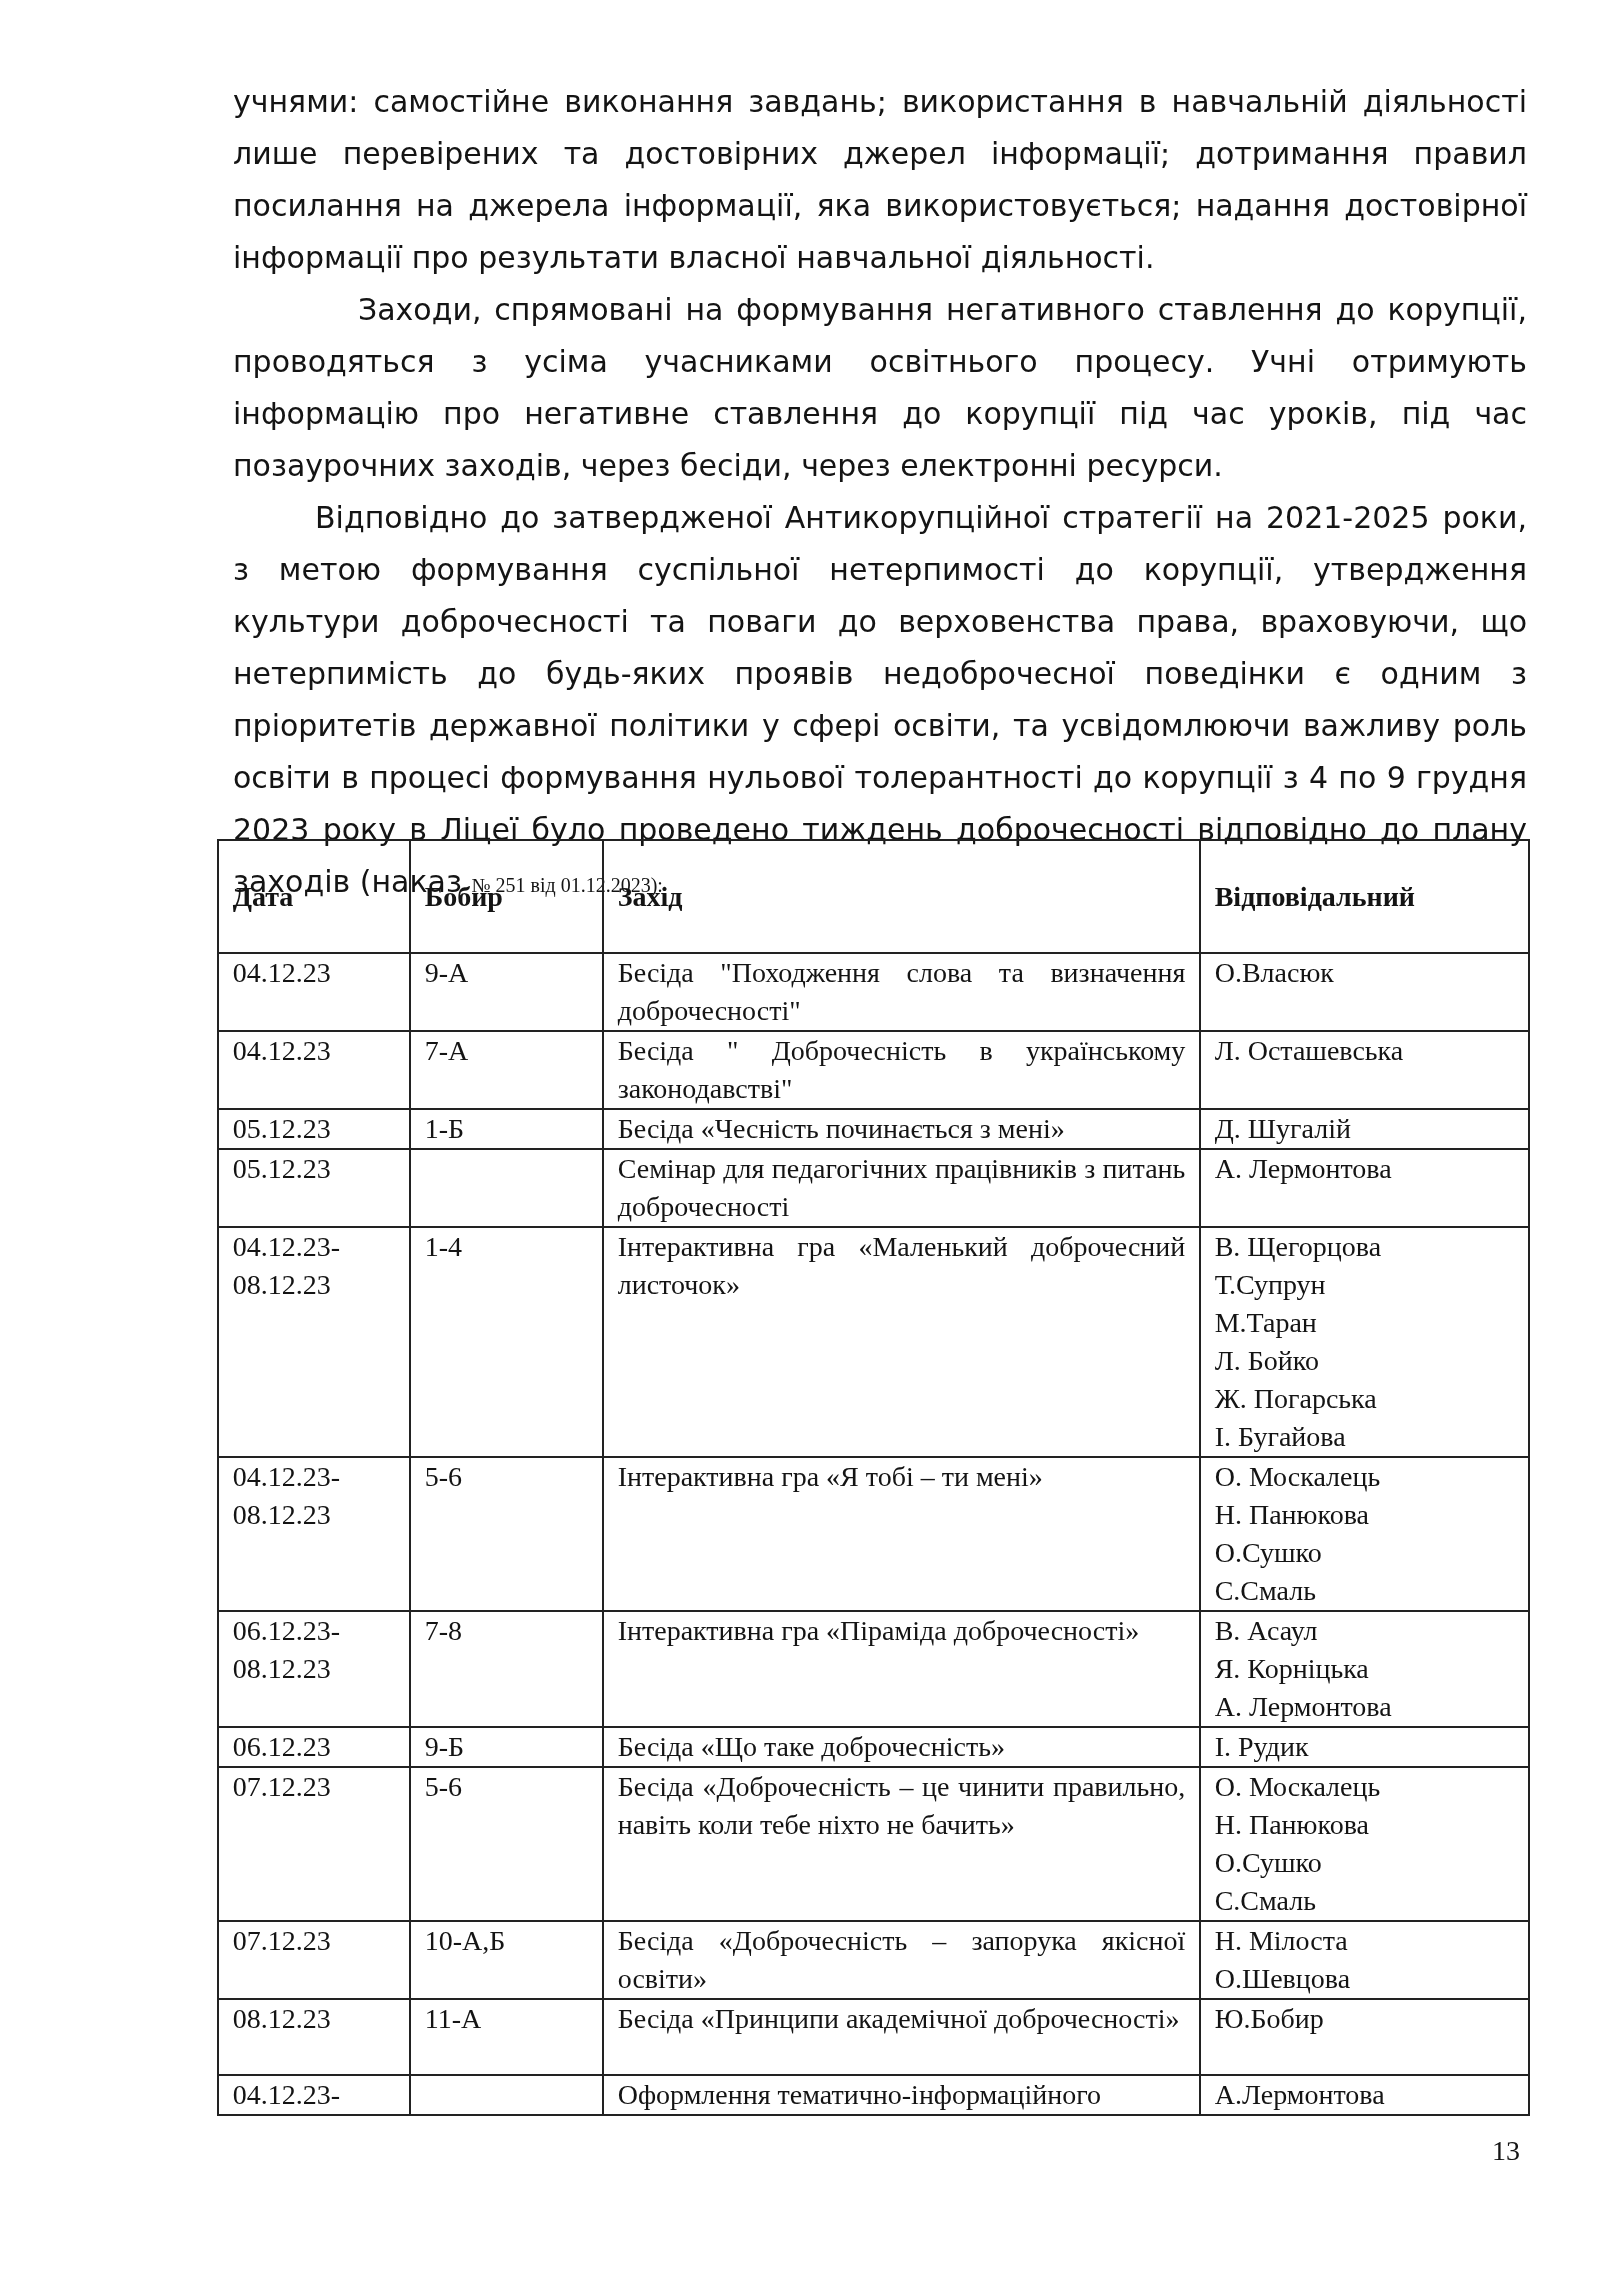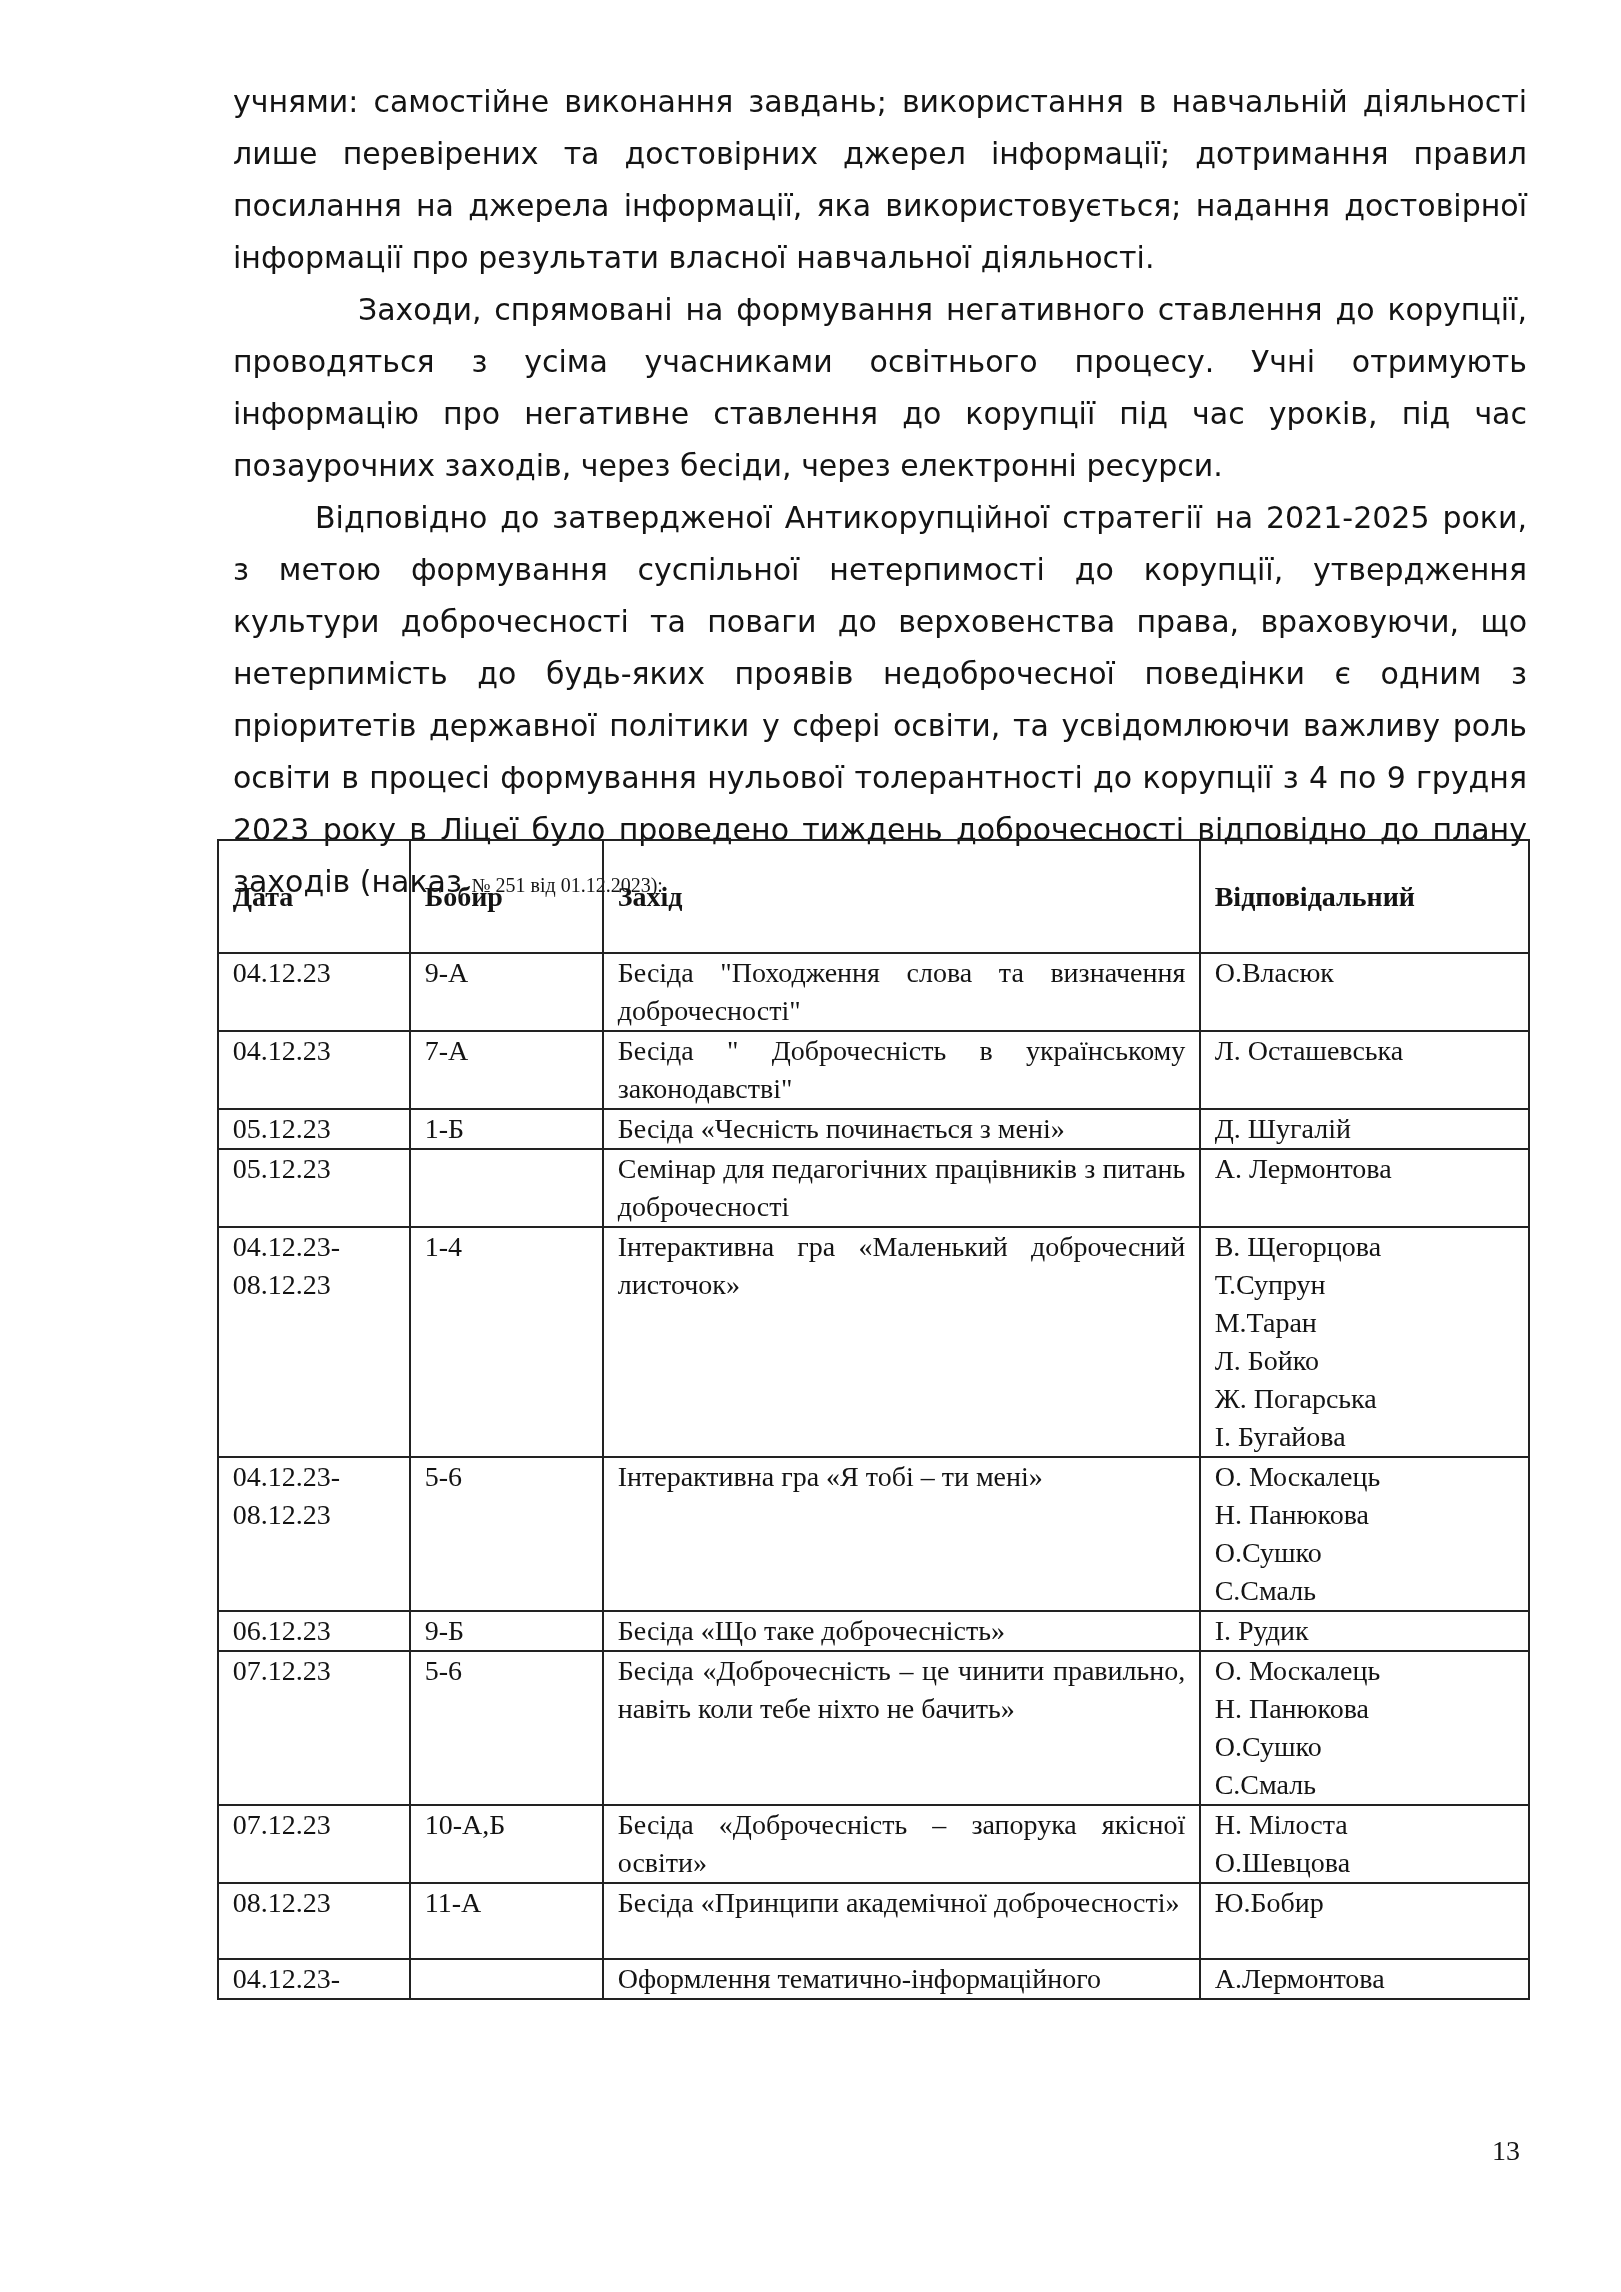--- a/index.html
+++ b/index.html
@@ -180,20 +180,33 @@
           <td style="height: 150px;">5-6</td>
           <td class="event" style="height: 150px;">Інтерактивна гра «Я тобі – ти мені»</td>
           <td style="height: 150px;">
             <span class="line">О. Москалець</span>
             <span class="line">Н. Панюкова</span>
             <span class="line">О.Сушко</span>
             <span class="line">С.Смаль</span>
           </td>
         </tr>
         <tr>
+          <td style="height: 112px;">
+            <span class="line">06.12.23-</span>
+            <span class="line">08.12.23</span>
+          </td>
+          <td style="height: 112px;">7-8</td>
+          <td class="event" style="height: 112px;">Інтерактивна гра «Піраміда доброчесності»</td>
+          <td style="height: 112px;">
+            <span class="line">В. Асаул</span>
+            <span class="line">Я. Корніцька</span>
+            <span class="line">А. Лермонтова</span>
+          </td>
+        </tr>
+        <tr>
           <td style="height: 36px;">
             <span class="line">06.12.23</span>
           </td>
           <td style="height: 36px;">9-Б</td>
           <td class="event" style="height: 36px;">Бесіда «Що таке доброчесність»</td>
           <td style="height: 36px;">
             <span class="line">І. Рудик</span>
           </td>
         </tr>
         <tr>

